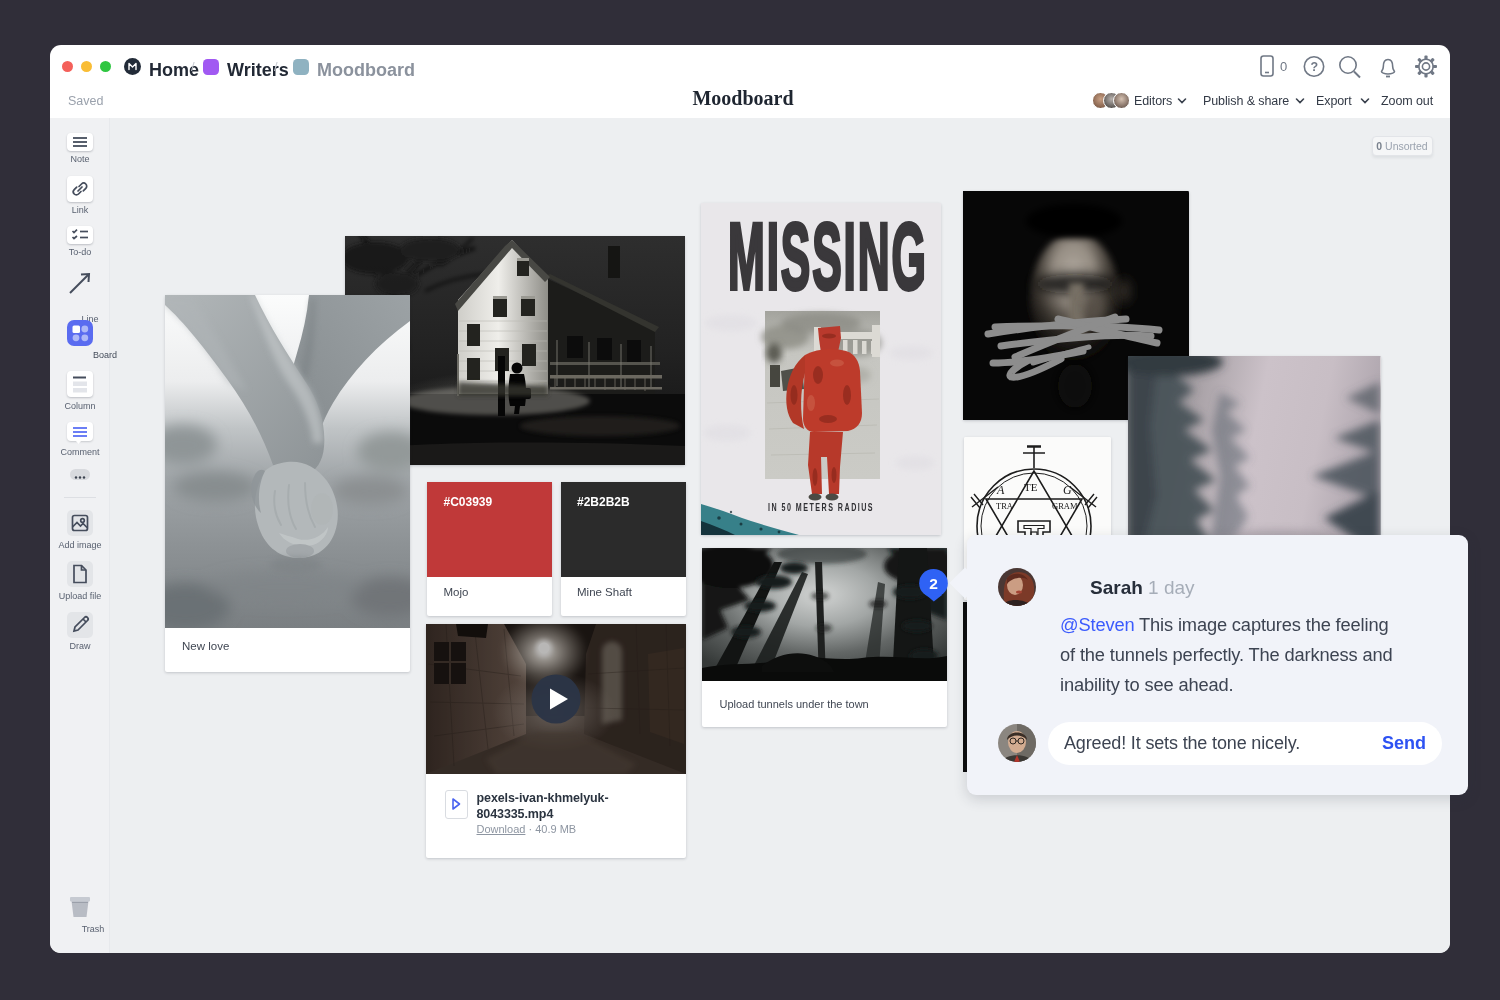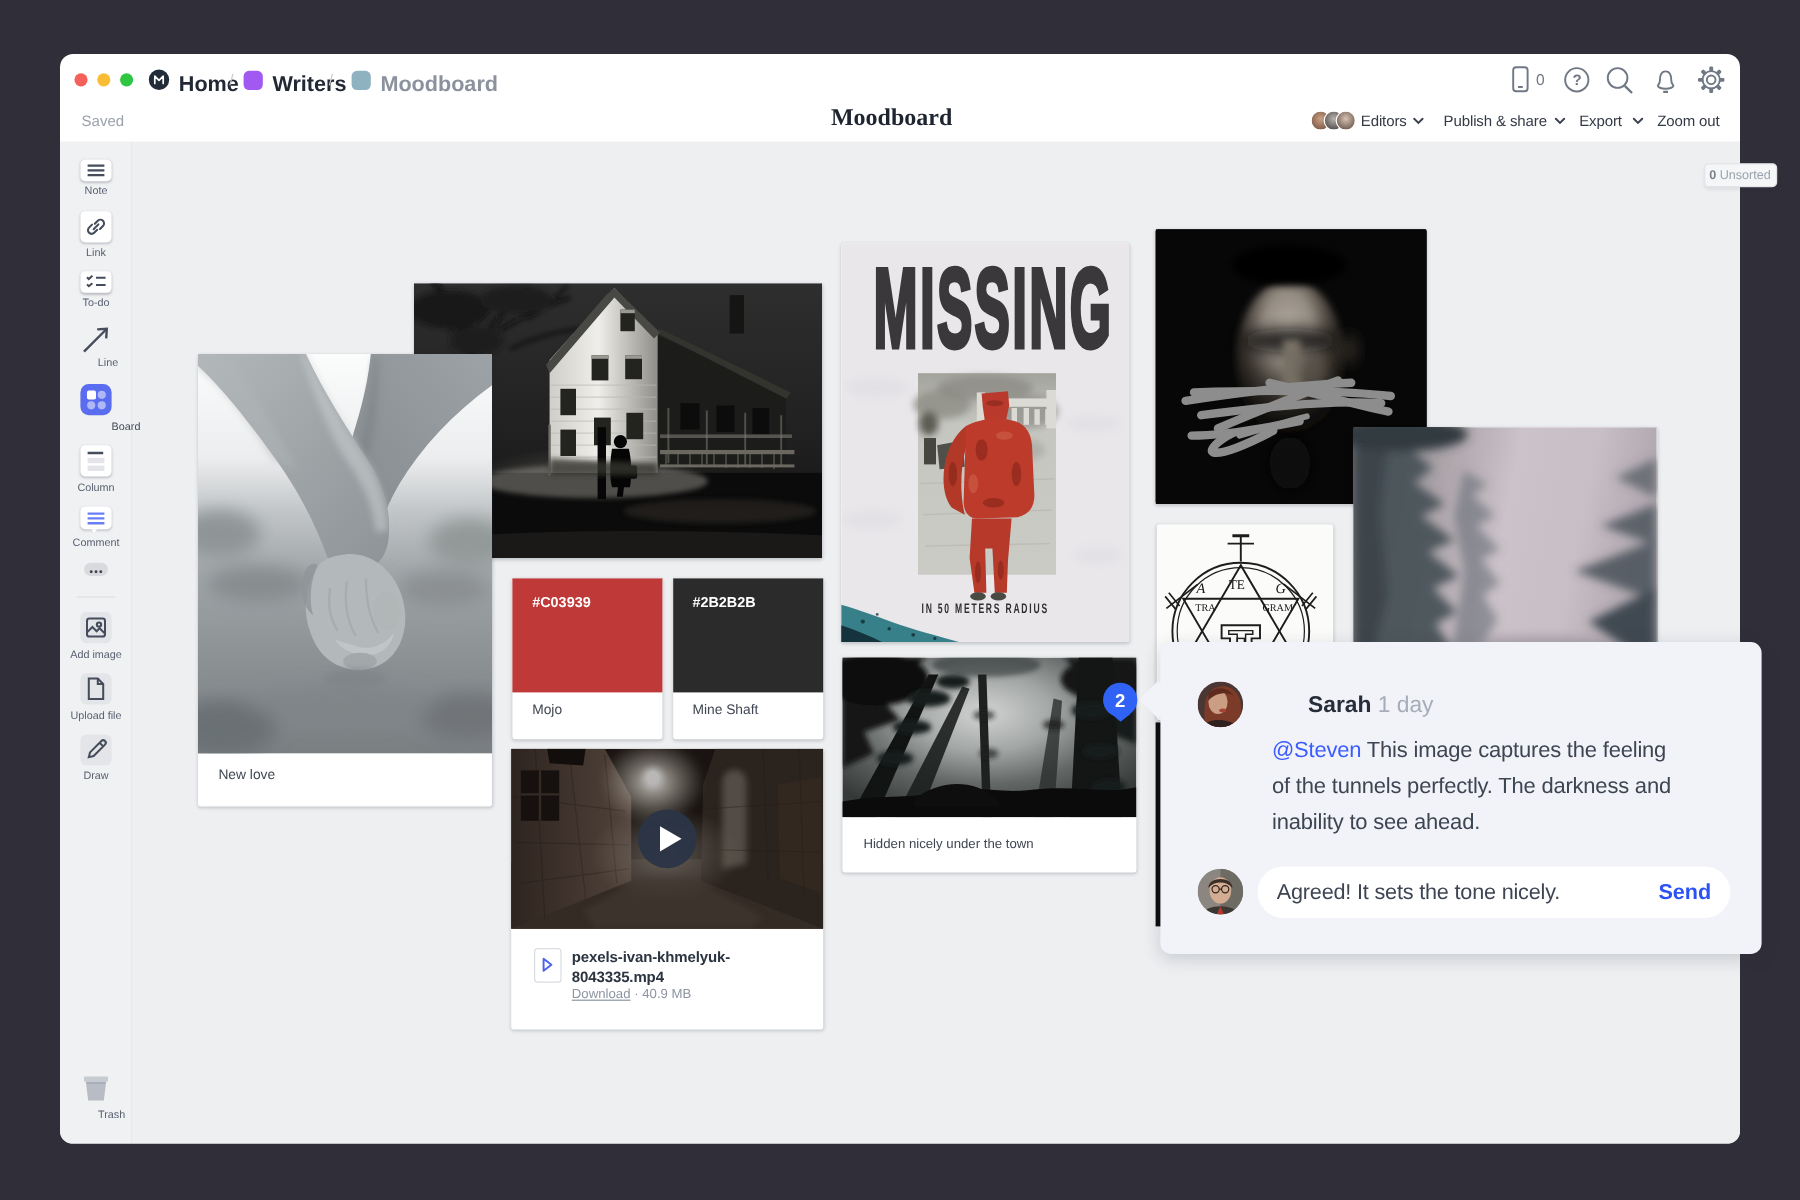--- a/index.html
+++ b/index.html
@@ -114,21 +114,21 @@
         <path d="M5.5 11 l1.5 1.5 L10 10"></path>
         <line x1="13" y1="5.5" x2="21" y2="5.5"></line>
         <line x1="13" y1="11.5" x2="21" y2="11.5"></line>
       </svg>
   </div>
   <div class="toollbl" style="top:247px;">To-do</div>
   <svg class="abs" style="left:66px;top:270px;" width="28" height="26" viewBox="0 0 28 26" fill="none" stroke="#454d5c" stroke-width="2">
       <line x1="4" y1="23" x2="22" y2="5"></line>
       <path d="M15 4.5 L23 4 L22.5 12" stroke-width="2" fill="none"></path>
     </svg>
-  <div class="toollbl" style="top:297px;padding-left:20px;">Line</div>
+  <div class="toollbl" style="top:314px;padding-left:20px;">Line</div>
 
   <div class="abs" style="left:67px;top:320px;width:26px;height:26px;border-radius:7px;background:#5a6cf0;">
     <svg width="26" height="26" viewBox="0 0 26 26">
         <rect x="5.5" y="5.5" width="7.5" height="7.5" rx="1.5" fill="#fff"></rect>
         <circle cx="17.8" cy="9" r="3.4" fill="#aeb8f7"></circle>
         <circle cx="9" cy="17.8" r="3.4" fill="#aeb8f7"></circle>
         <circle cx="17.8" cy="17.8" r="3.4" fill="#aeb8f7"></circle>
       </svg>
   </div>
   <div class="toollbl" style="top:350px;color:#444c5a;padding-left:43px;">Board</div>
@@ -181,21 +181,21 @@
   </div>
   <div class="toollbl" style="top:641px;">Draw</div>
 
   <svg class="abs" style="left:68px;top:895px;" width="24" height="23" viewBox="0 0 24 23">
       <path d="M3.5 6 L5.5 22 h13 L20.5 6 z" fill="#b8bcc4"></path>
       <rect x="2" y="2" width="20" height="4.5" rx="1" fill="#c6cad1"></rect>
       <line x1="4" y1="7.5" x2="20" y2="7.5" stroke="#9ba0aa" stroke-width="1"></line>
     </svg>
   <div class="toollbl" style="top:924px;padding-left:26px;">Trash</div>
 
-  <div class="abs" style="left:1371.5px;top:136px;width:61px;height:19.5px;background:#f5f6f7;border:1px solid #e2e4e8;border-radius:4px;box-shadow:0 2px 3px rgba(40,45,60,.08);font-size:10.5px;line-height:18px;text-align:center;color:#9aa2ae;margin-left:48px;"><b style="color:#79818d;">0</b> Unsorted</div>
+  <div class="abs" style="left:1371.5px;top:136px;width:61px;height:19.5px;background:#f5f6f7;border:1px solid #e2e4e8;border-radius:4px;box-shadow:0 2px 3px rgba(40,45,60,.08);font-size:10.5px;line-height:18px;text-align:center;color:#9aa2ae;"><b style="color:#79818d;">0</b> Unsorted</div>
 
   <div class="card" style="left:345px;top:236px;width:340px;height:229px;">
     <svg width="340" height="229" viewBox="0 0 340 229">
       <defs>
         <linearGradient id="hsky" x1="0" y1="0" x2="0" y2="1">
           <stop offset="0" stop-color="#2e2e2e"></stop>
             <stop offset=".5" stop-color="#222"></stop>
             <stop offset="1" stop-color="#121212"></stop>
         </linearGradient>
         <linearGradient id="hface" x1="0" y1="0" x2="1" y2="0">
@@ -572,21 +572,21 @@
           <ellipse cx="215" cy="78" rx="15" ry="6"></ellipse>
           <ellipse cx="222" cy="108" rx="14" ry="7"></ellipse>
         <ellipse cx="118" cy="48" rx="9" ry="4" opacity=".7"></ellipse>
           <ellipse cx="122" cy="80" rx="8" ry="4" opacity=".7"></ellipse>
         <ellipse cx="176" cy="56" rx="9" ry="4" opacity=".8"></ellipse>
           <ellipse cx="92" cy="20" rx="14" ry="6"></ellipse>
       </g>
       <path d="M0 120 C 30 114 55 118 80 112 C 110 105 130 114 160 110 C 195 106 220 114 245 108 L245 133 L0 133 z" fill="#0a0b0a"></path>
       <path d="M60 118 C 75 106 95 102 112 108 C 124 112 130 118 132 124 L 60 124 z" fill="#0d0e0d"></path>
     </svg>
-    <div class="cap" style="left:17.5px;top:150px;font-size:11px;">Hidden nicely under the town</div>
+    <div class="cap" style="left:17.5px;top:150px;font-size:11px;">Upload tunnels under the town</div>
   </div>
 
   <div class="card" style="left:963px;top:190.5px;width:225.5px;height:229px;background:#080808;">
     <svg width="225.5" height="229" viewBox="0 0 225.5 229">
       <defs>
         <filter id="fb1" x="-60%" y="-60%" width="220%" height="220%">
             <feGaussianBlur stdDeviation="6"></feGaussianBlur>
           </filter>
         <filter id="fb2" x="-60%" y="-60%" width="220%" height="220%">
             <feGaussianBlur stdDeviation="3"></feGaussianBlur>

